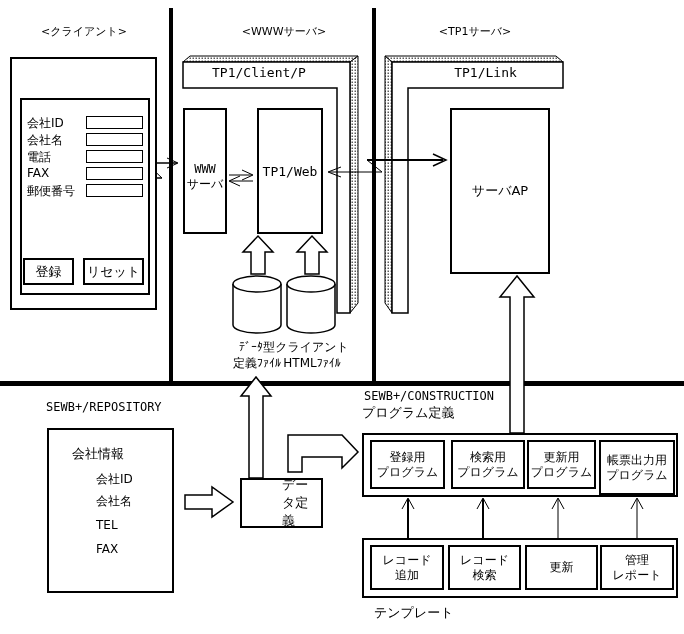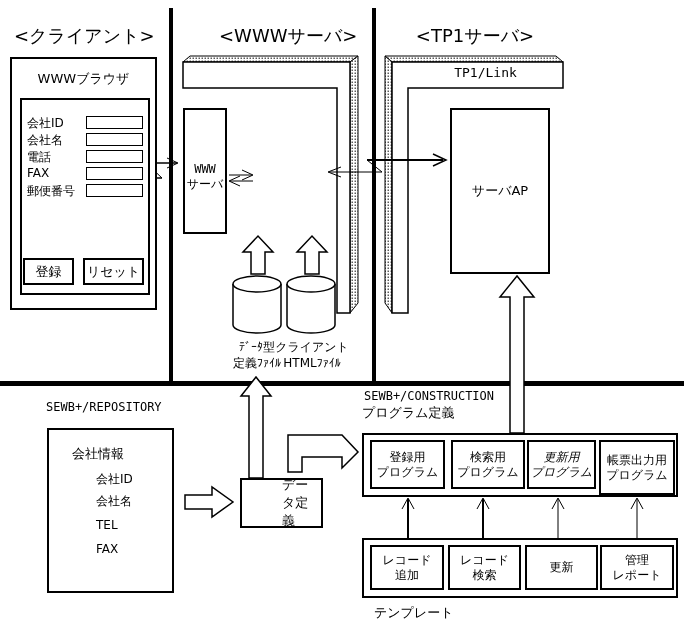--- a/index.html
+++ b/index.html
@@ -2,21 +2,21 @@
 <html><head>
 <meta charset="utf-8">
 <style>
   html,body{margin:0;padding:0;background:#fff;}
   #canvas{position:relative;width:684px;height:634px;background:#fff;overflow:hidden;
           font-family:"DejaVu Sans","Liberation Sans",sans-serif;color:#000;}
   #lines{position:absolute;left:0;top:0;}
   .t{position:absolute;white-space:nowrap;line-height:1.15;}
   .c{text-align:center;}
   .mono{font-family:"DejaVu Sans Mono","Liberation Mono",monospace;}
-  .f14{font-size:18px;} .f13{font-size:13px;} .f12{font-size:12px;} .f11{font-size:11px;margin-top:12px;}
+  .f14{font-size:11px;} .f13{font-size:13px;} .f12{font-size:12px;} .f11{font-size:11px;margin-top:12px;}
   .bx{position:absolute;background:#fff;border:2px solid #000;box-sizing:border-box;}
   .flexc{display:flex;flex-direction:column;align-items:center;justify-content:center;}
   .ln{display:block;line-height:15px;font-size:12px;white-space:nowrap;}
   .field-label{position:absolute;font-size:12px;white-space:nowrap;}
   .field-input{position:absolute;width:57px;height:13px;border:1px solid #000;background:#fff;
                box-sizing:border-box;padding:0;font-size:10px;}
   .btn{position:absolute;background:#fff;border:2px solid #000;box-sizing:border-box;
        font-size:13px;display:flex;align-items:center;justify-content:center;
        font-family:"DejaVu Sans","Liberation Sans",sans-serif;padding:0;}
   .lbl2{position:absolute;text-align:center;font-size:12px;line-height:16px;white-space:nowrap;}
@@ -98,43 +98,46 @@
     <circle cx="88" cy="502" r="4" fill="#000"></circle>
     <circle cx="88" cy="526" r="4" fill="#000"></circle>
     <circle cx="88" cy="550" r="4" fill="#000"></circle>
   </svg>
 
   <div class="t c f14" style="left:14px;top:26px;width:140px;">&lt;クライアント&gt;</div>
   <div class="t c f14" style="left:219px;top:26px;width:130px;">&lt;WWWサーバ&gt;</div>
   <div class="t c f14" style="left:410px;top:26px;width:130px;">&lt;TP1サーバ&gt;</div>
 
   <div class="bx" style="left:10px;top:57px;width:147px;height:253px;"></div>
-  <div class="t c f13" style="left:10px;top:72px;width:147px;">WWWブラウザ</div>
   <div class="bx" style="left:20px;top:98px;width:130px;height:197px;"></div>
 
   <span class="field-label" style="left:27px;top:115px;">会社ID</span>
   <input class="field-input" style="left: 86px; top: 116px;" value="">
   <span class="field-label" style="left:27px;top:132px;">会社名</span>
   <input class="field-input" style="left: 86px; top: 133px;" value="">
   <span class="field-label" style="left:27px;top:149px;">電話</span>
   <input class="field-input" style="left: 86px; top: 150px;" value="">
   <span class="field-label" style="left:27px;top:166px;">FAX</span>
   <input class="field-input" style="left: 86px; top: 167px;" value="">
   <span class="field-label" style="left:27px;top:183px;">郵便番号</span>
   <input class="field-input" style="left: 86px; top: 184px;" value="">
 
   <button class="btn" style="left:23px;top:258px;width:51px;height:27px;">登録</button>
   <button class="btn" style="left:83px;top:258px;width:61px;height:27px;">リセット</button>
 
+  <div class="t c f13 mono" style="left:183px;top:66px;width:152px;">TP1/Client/P</div>
 
   <div class="bx flexc" style="left:183px;top:108px;width:44px;height:126px;">
     <span class="ln mono f11">WWW</span>
     <span class="ln">サーバ</span>
   </div>
 
+  <div class="bx flexc mono f13" style="left:257px;top:108px;width:66px;height:126px;">
+    <span>TP1/Web</span>
+  </div>
 
   <div class="lbl2" style="left:217px;top:339px;width:80px;">
     <span style="display:block;">ﾃﾞｰﾀ型</span>
     <span style="display:block;">定義ﾌｧｲﾙ</span>
   </div>
   <div class="lbl2" style="left:272px;top:339px;width:80px;">
     <span style="display:block;">クライアント</span>
     <span style="display:block;">HTMLﾌｧｲﾙ</span>
   </div>
 
@@ -160,21 +163,21 @@
   <div class="bx" style="left:362px;top:433px;width:316px;height:64px;"></div>
 
   <div class="bx flexc" style="left:370px;top:440px;width:75px;height:49px;">
     <span class="ln">登録用</span>
     <span class="ln">プログラム</span>
   </div>
   <div class="bx flexc" style="left:451px;top:440px;width:74px;height:49px;">
     <span class="ln">検索用</span>
     <span class="ln">プログラム</span>
   </div>
-  <div class="bx flexc" style="left:527px;top:440px;width:69px;height:49px;font-style:italic;">
+  <div class="bx flexc" style="left:527px;top:440px;width:69px;height:49px;">
     <span class="ln">更新用</span>
     <span class="ln">プログラム</span>
   </div>
   <div class="bx flexc" style="left:599px;top:440px;width:76px;height:55px;">
     <span class="ln">帳票出力用</span>
     <span class="ln">プログラム</span>
   </div>
 
   <div class="bx" style="left:362px;top:538px;width:316px;height:60px;"></div>
   <div class="bx flexc" style="left:370px;top:545px;width:74px;height:45px;">

